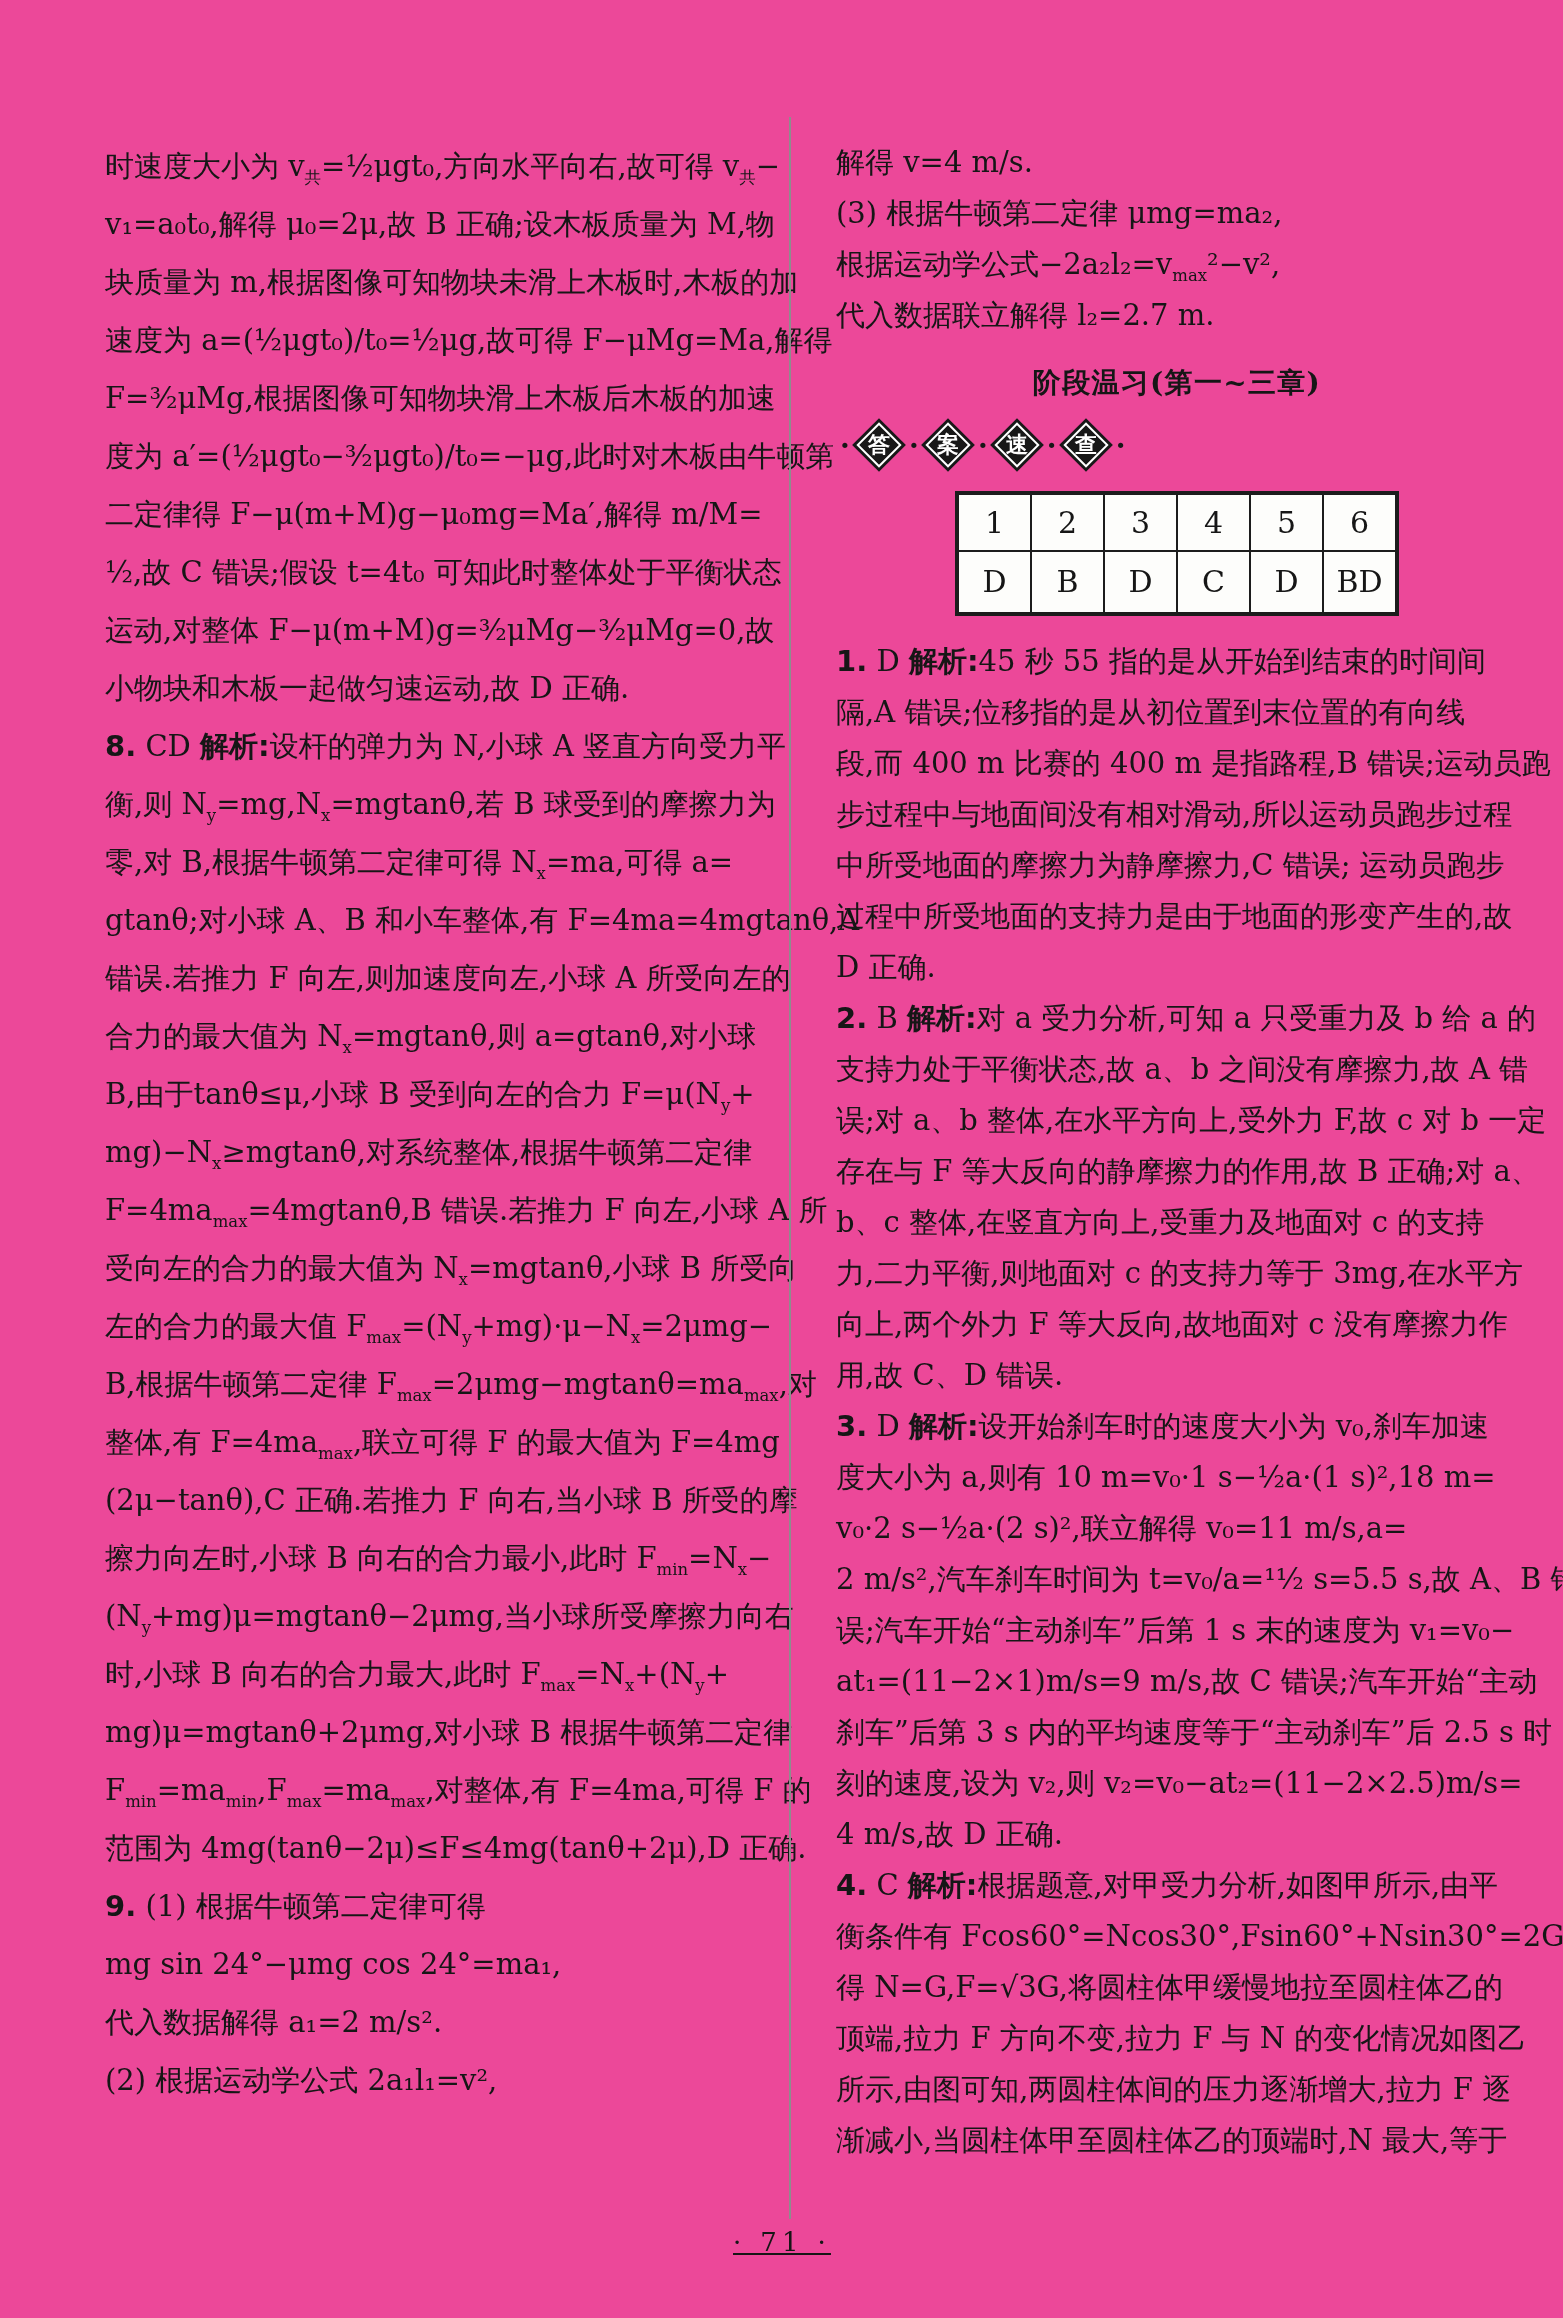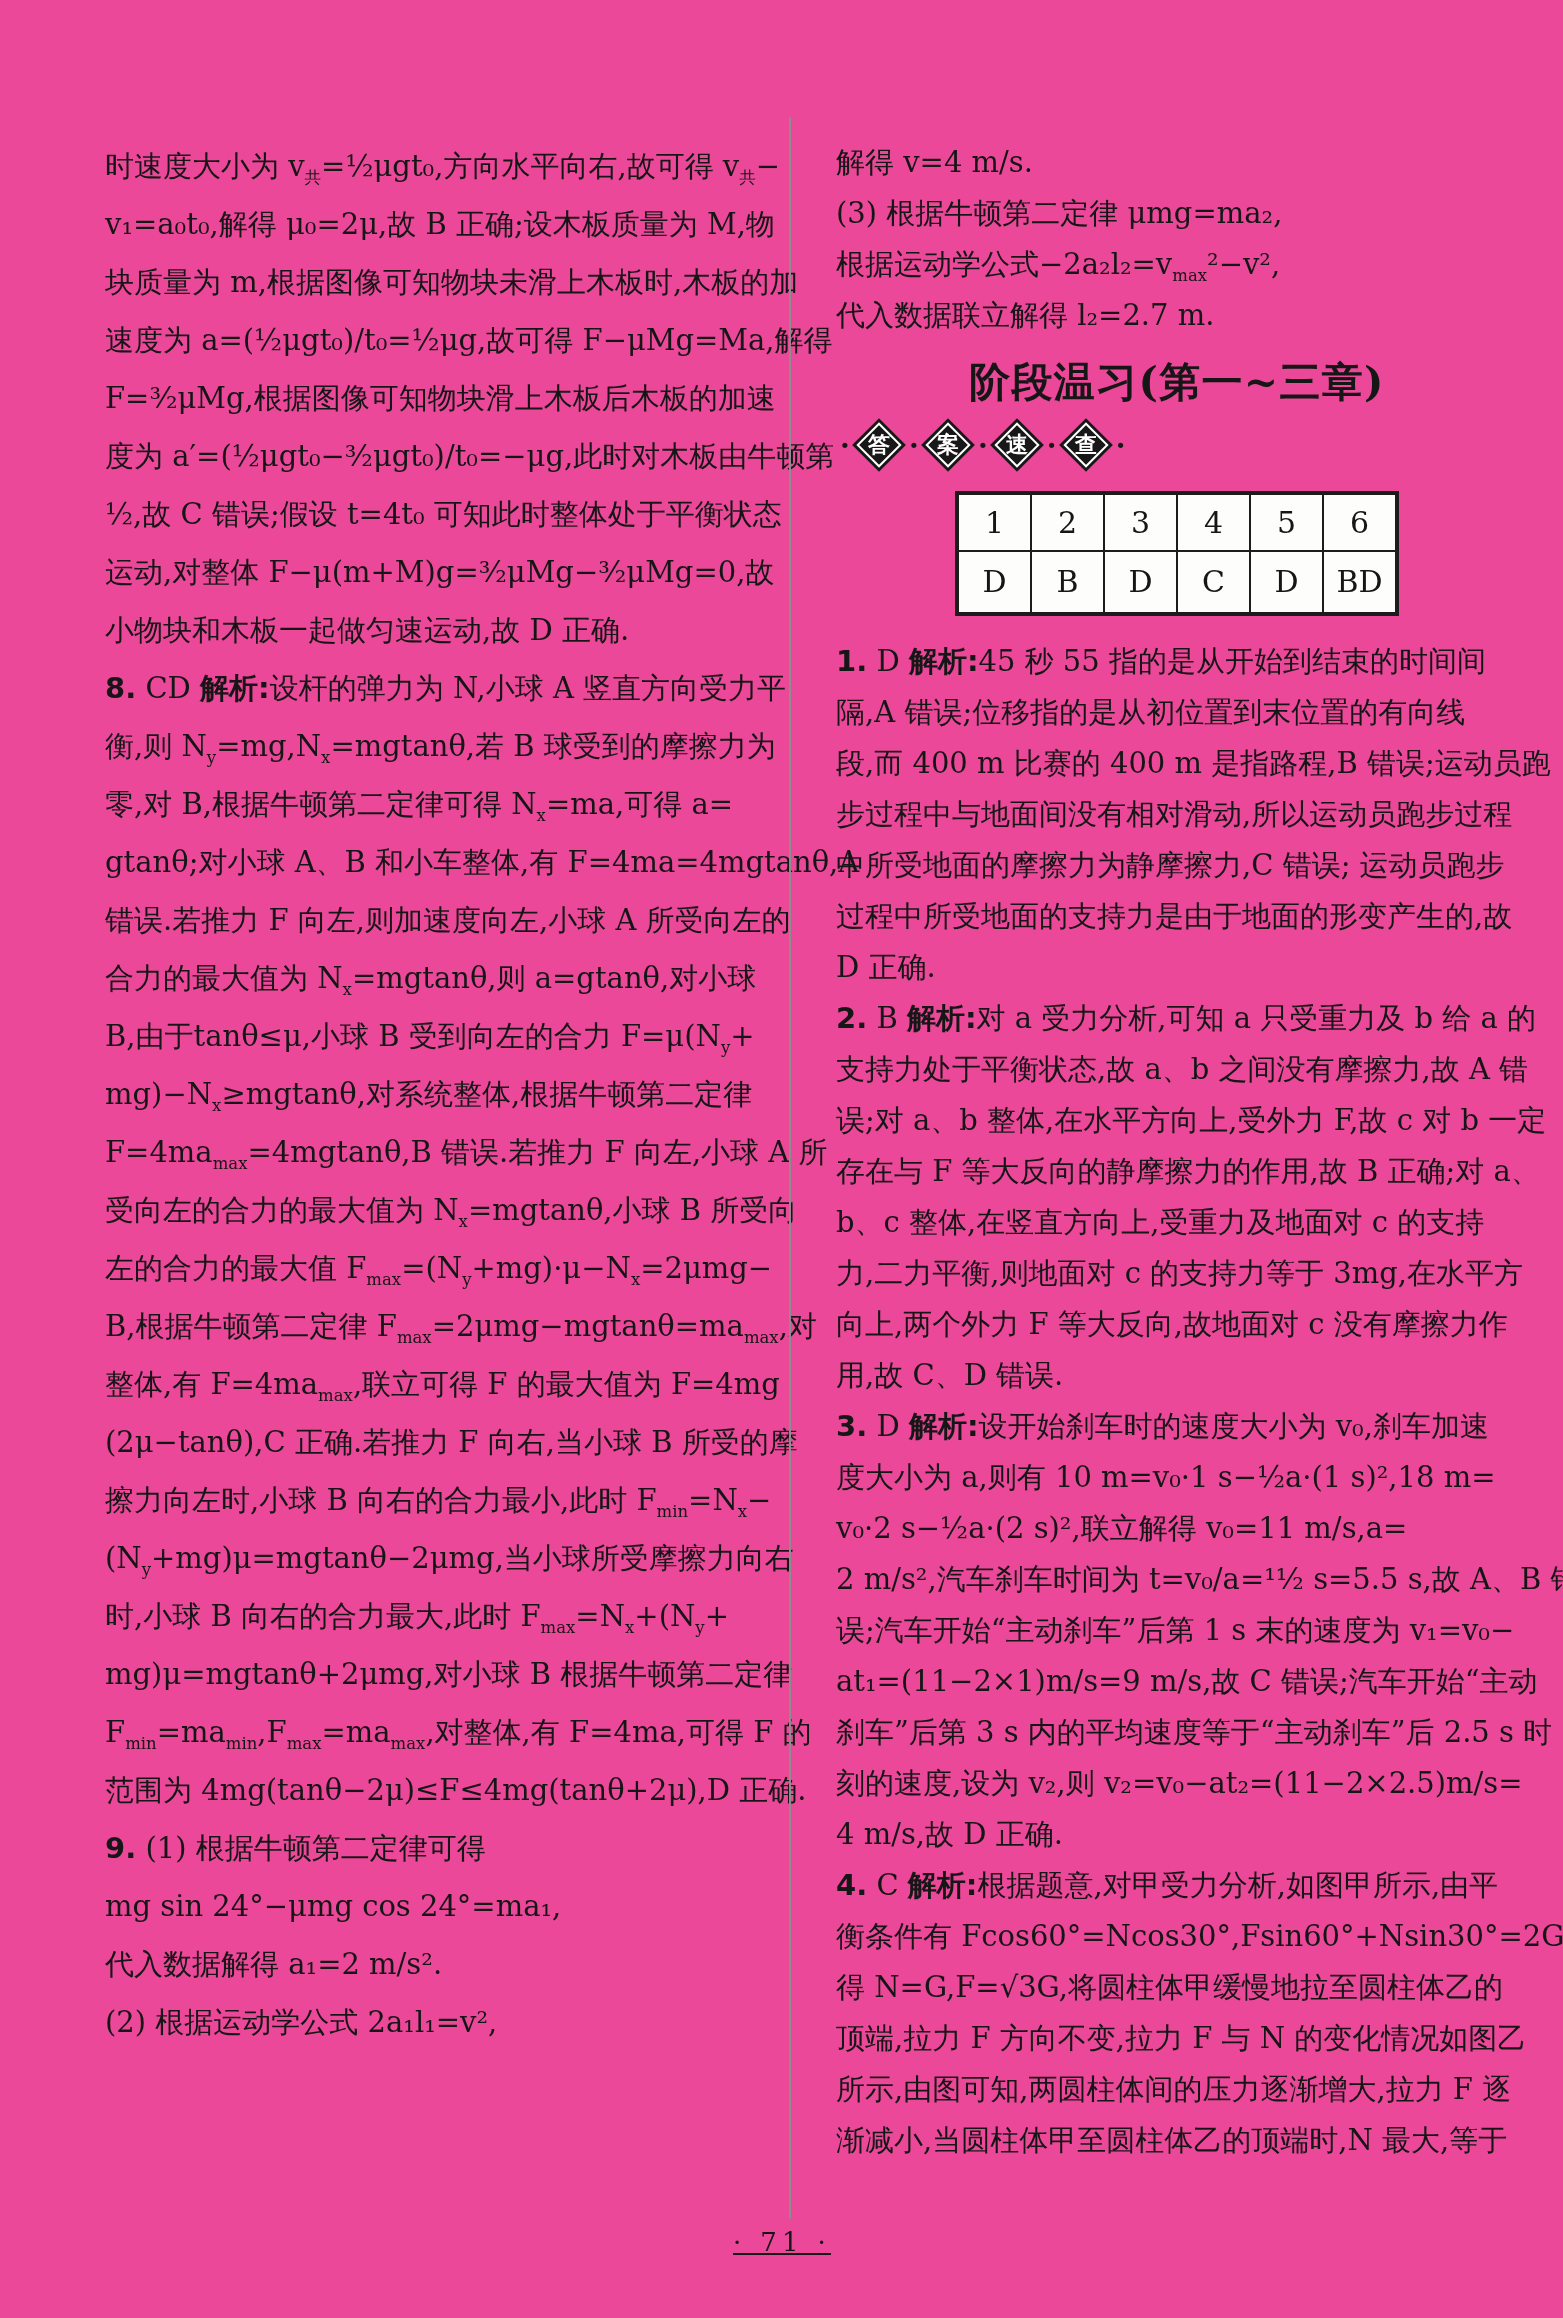--- a/index.html
+++ b/index.html
@@ -12,21 +12,21 @@
   .col{position:absolute;top:137px;}
   .col-left{left:105px;width:687px;}
   .col-right{left:836px;width:682px;}
   .line{white-space:nowrap;font-size:29px;}
   .col-left .line{height:58px;line-height:58px;}
   .col-right .line{height:51px;line-height:51px;}
   .line sub{font-size:16.5px;line-height:0;}
   .line b{font-family:"DejaVu Sans","Liberation Sans",sans-serif;}
   .divider{position:absolute;left:789px;top:117px;width:2px;height:2102px;background:#8d8d8d;}
   .section-title{
-    font-size:41px;font-weight:bold;text-align:center;
+    font-size:28px;font-weight:bold;text-align:center;
     margin:10.5px 0 4px 0;letter-spacing:1.3px;height:61px;line-height:61px;
   }
   .badge-row{display:flex;align-items:center;height:57px;margin:2.6px 0 1.3px 0;}
   .badge-dot{font-size:28px;font-weight:bold;margin:0 4px;}
   .diamond{
     width:38px;height:38px;background:#181818;transform:rotate(45deg);
     display:flex;align-items:center;justify-content:center;position:relative;margin:6.6px;flex:0 0 auto;
   }
   .diamond::after{content:"";position:absolute;inset:2.6px;border:2px solid #fff;}
   .diamond span{
@@ -48,20 +48,21 @@
 <div class="page">
 
   <div class="col col-left">
     <div>
         <div class="line">时速度大小为 v<sub>共</sub>=½μgt₀,方向水平向右,故可得 v<sub>共</sub>−</div>
         <div class="line">v₁=a₀t₀,解得 μ₀=2μ,故 B 正确;设木板质量为 M,物</div>
         <div class="line">块质量为 m,根据图像可知物块未滑上木板时,木板的加</div>
         <div class="line">速度为 a=(½μgt₀)/t₀=½μg,故可得 F−μMg=Ma,解得</div>
         <div class="line">F=³⁄₂μMg,根据图像可知物块滑上木板后木板的加速</div>
         <div class="line">度为 a′=(½μgt₀−³⁄₂μgt₀)/t₀=−μg,此时对木板由牛顿第</div>
+        <div class="line">二定律得 F−μ(m+M)g−μ₀mg=Ma′,解得 m/M=</div>
         <div class="line">½,故 C 错误;假设 t=4t₀ 可知此时整体处于平衡状态</div>
         <div class="line">运动,对整体 F−μ(m+M)g=³⁄₂μMg−³⁄₂μMg=0,故</div>
         <div class="line">小物块和木板一起做匀速运动,故 D 正确.</div>
         <div class="line"><b>8.</b> CD  <b>解析:</b>设杆的弹力为 N,小球 A 竖直方向受力平</div>
         <div class="line">衡,则 N<sub>y</sub>=mg,N<sub>x</sub>=mgtanθ,若 B 球受到的摩擦力为</div>
         <div class="line">零,对 B,根据牛顿第二定律可得 N<sub>x</sub>=ma,可得 a=</div>
         <div class="line">gtanθ;对小球 A、B 和小车整体,有 F=4ma=4mgtanθ,A</div>
         <div class="line">错误.若推力 F 向左,则加速度向左,小球 A 所受向左的</div>
         <div class="line">合力的最大值为 N<sub>x</sub>=mgtanθ,则 a=gtanθ,对小球</div>
         <div class="line">B,由于tanθ≤μ,小球 B 受到向左的合力 F=μ(N<sub>y</sub>+</div>

